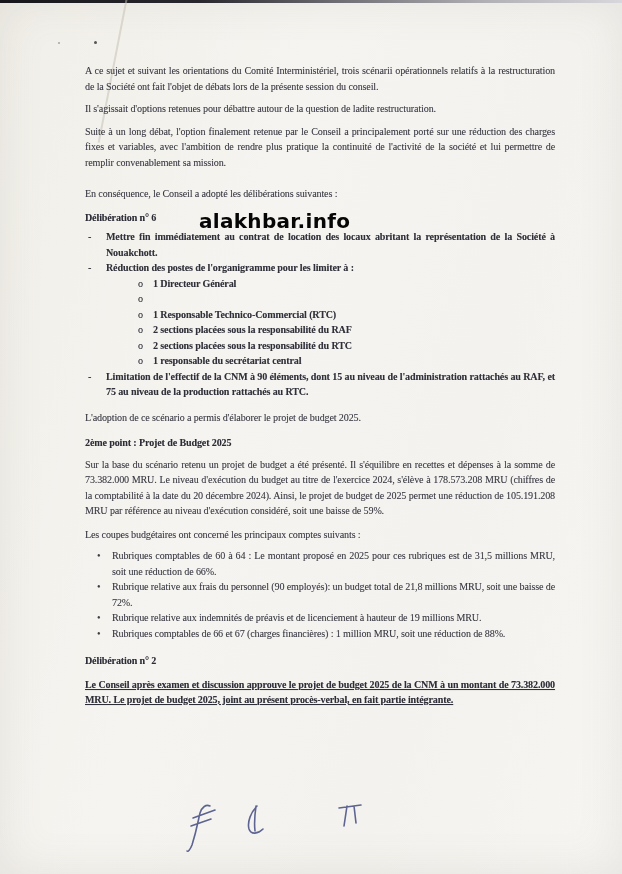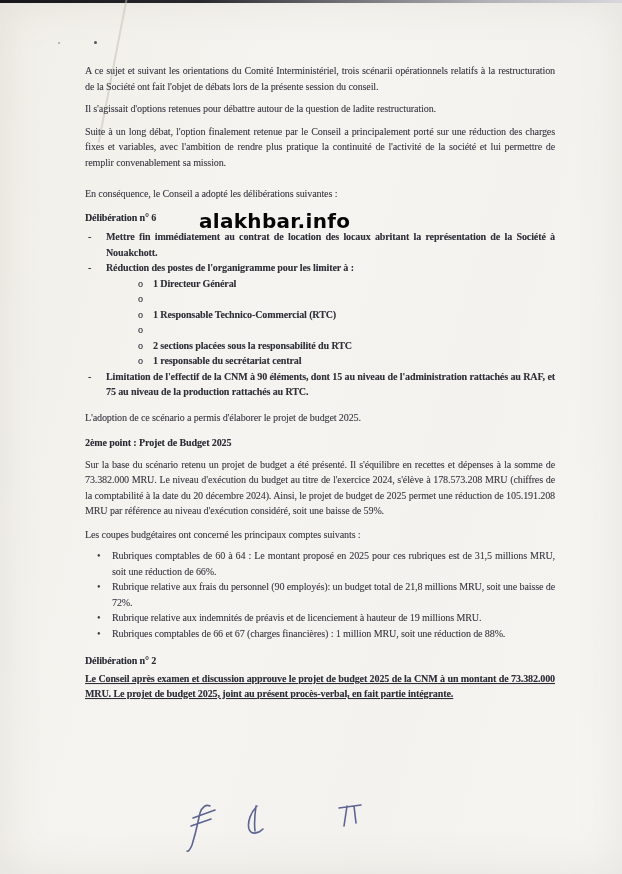--- a/index.html
+++ b/index.html
@@ -46,21 +46,21 @@
   .content p { margin:0 0 7px 0; text-align:justify; }
   p.gap-lg { margin-bottom:16px; }
   p.gap-md { margin-bottom:10px; }
   p.gap-sm { margin-bottom:8px; }
   p.oneline { white-space:nowrap; text-align:left; }
 
   .heading {
     font-weight:700; color:#2c2c36; margin:0 0 4px 0;
   }
   .heading.point2 { margin-bottom:6px; }
-  .heading.delib2 { margin-bottom:2px; }
+  .heading.delib2 { margin-bottom:8px; }
 
   .dash-item {
     display:flex; font-weight:700; color:#30303a; text-align:justify;
   }
   .dash-item .marker { width:18px; padding-left:3px; flex:none; }
   .dash-item.gap-md { margin-bottom:10px; }
 
   .sub-item {
     display:flex; font-weight:700; color:#30303a; padding-left:53px;
   }
@@ -114,20 +114,21 @@
     </div>
     <div class="sub-item">
       <span class="marker">o</span>
     </div>
     <div class="sub-item">
       <span class="marker">o</span>
       <span>1 Responsable Technico-Commercial (RTC)</span>
     </div>
     <div class="sub-item">
       <span class="marker">o</span>
+      <span>2 sections placées sous la responsabilité du RAF</span>
     </div>
     <div class="sub-item">
       <span class="marker">o</span>
       <span>2 sections placées sous la responsabilité du RTC</span>
     </div>
     <div class="sub-item">
       <span class="marker">o</span>
       <span>1 responsable du secrétariat central</span>
     </div>
 

